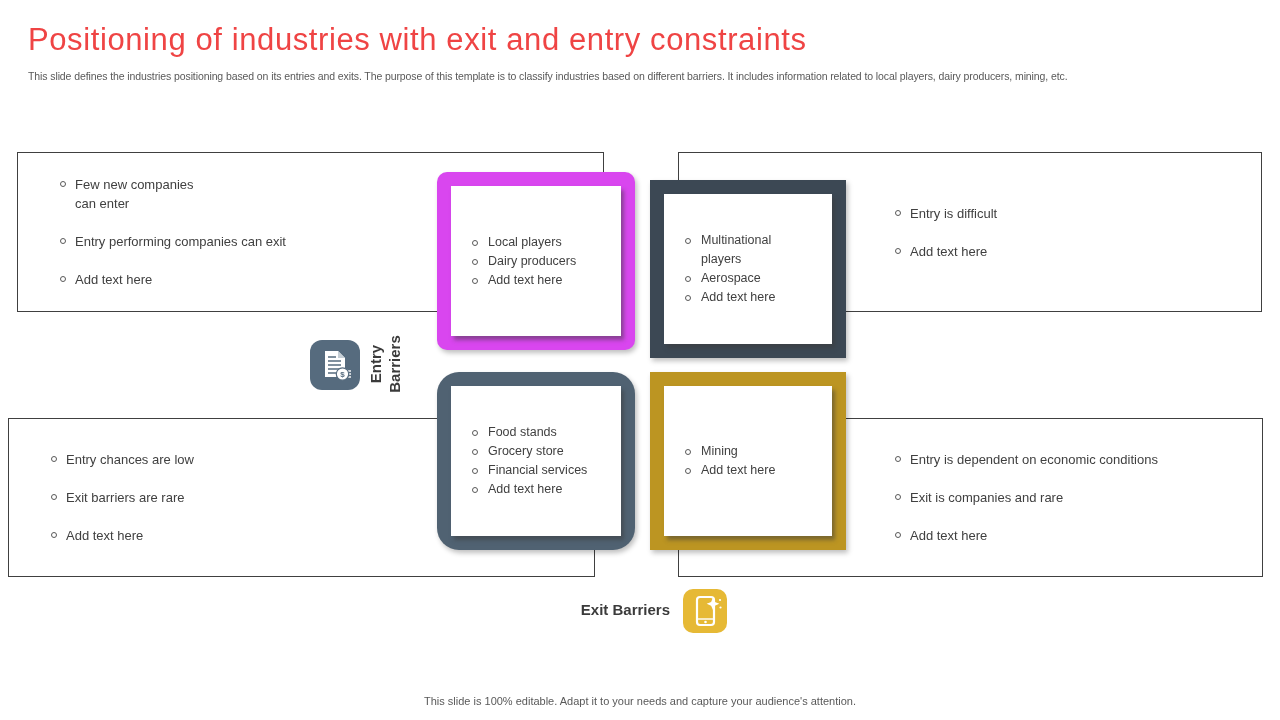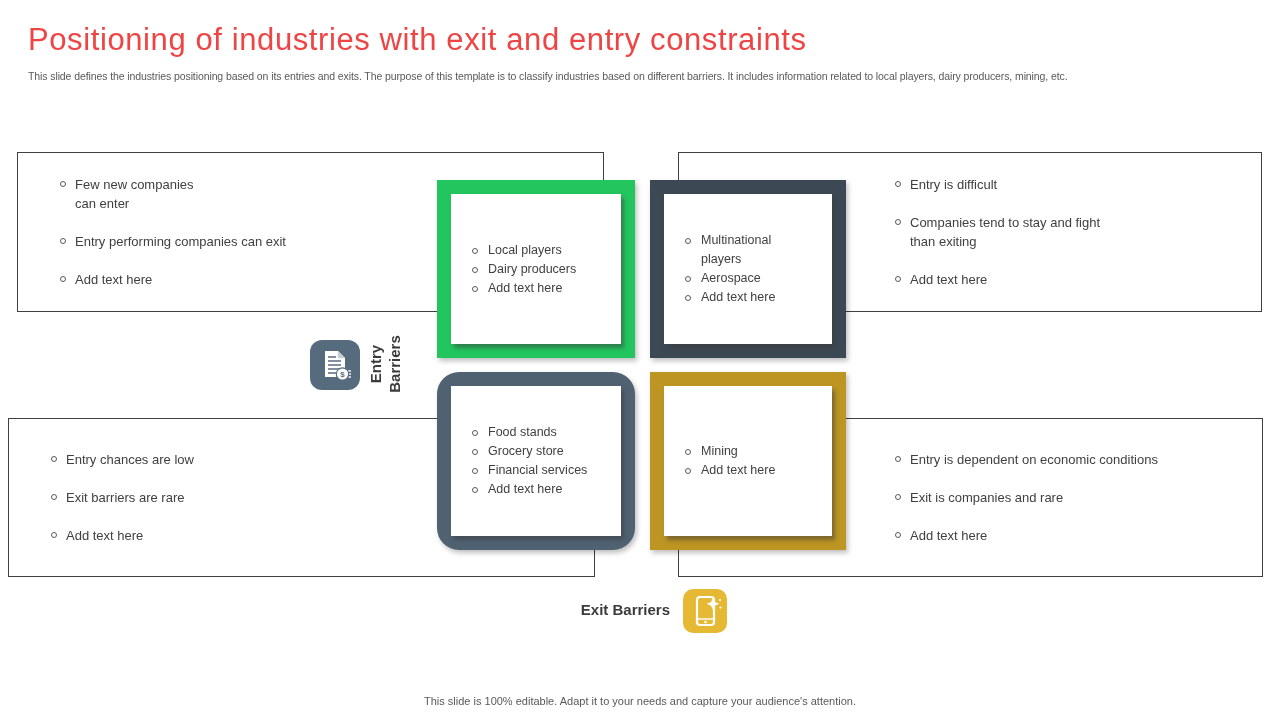--- a/index.html
+++ b/index.html
@@ -35,21 +35,21 @@
     content:""; position:absolute; left:1px; top:6px; width:6px; height:6px;
     border:1px solid #595959; border-radius:50%; box-sizing:border-box;
   }
   .qr-tl .qlist, .qr-bl .qlist { margin-left:41px; }
   .qr-tr .qlist, .qr-br .qlist { margin-left:215px; }
   .qr-tl .qlist li:nth-child(1) { max-width:122px; }
   .qr-tr .qlist li:nth-child(2) { max-width:210px; }
 
   
   .cbox { position:absolute; z-index:2; box-shadow:2px 3px 5px rgba(0,0,0,0.25); }
-  .cb-tl { left:437px; top:180px; width:198px; height:178px; background:#22c55e; }
+  .cb-tl { left:437px; top:172px; width:198px; height:178px; background:#d946ef;border-radius:10px; }
   .cb-tr { left:650px; top:180px; width:196px; height:178px; background:#3C4854; }
   .cb-bl { left:437px; top:372px; width:198px; height:178px; background:#506272;border-radius:22px; }
   .cb-br { left:650px; top:372px; width:196px; height:178px; background:#BC9522; }
   .cbox-inner {
     position:absolute; left:14px; top:14px; right:14px; bottom:14px;
     background:#ffffff; box-shadow:3px 4px 4px rgba(60,60,60,0.5);
     display:flex; align-items:center;
   }
   .blist { list-style:none; margin:0 0 0 20px; padding:0; font-size:12.5px; line-height:19px; color:#404040; }
   .blist li { position:relative; padding-left:17px; }
@@ -95,21 +95,20 @@
     <ul class="qlist">
       <li>Few new companies can enter</li>
       <li>Entry performing companies can exit</li>
       <li>Add text here</li>
     </ul>
   </div>
 
   <div class="qrect qr-tr">
     <ul class="qlist">
       <li>Entry is difficult</li>
-      <li>Companies tend to stay and fight than exiting</li>
       <li>Add text here</li>
     </ul>
   </div>
 
   <div class="qrect qr-bl">
     <ul class="qlist">
       <li>Entry chances are low</li>
       <li>Exit barriers are rare</li>
       <li>Add text here</li>
     </ul>

